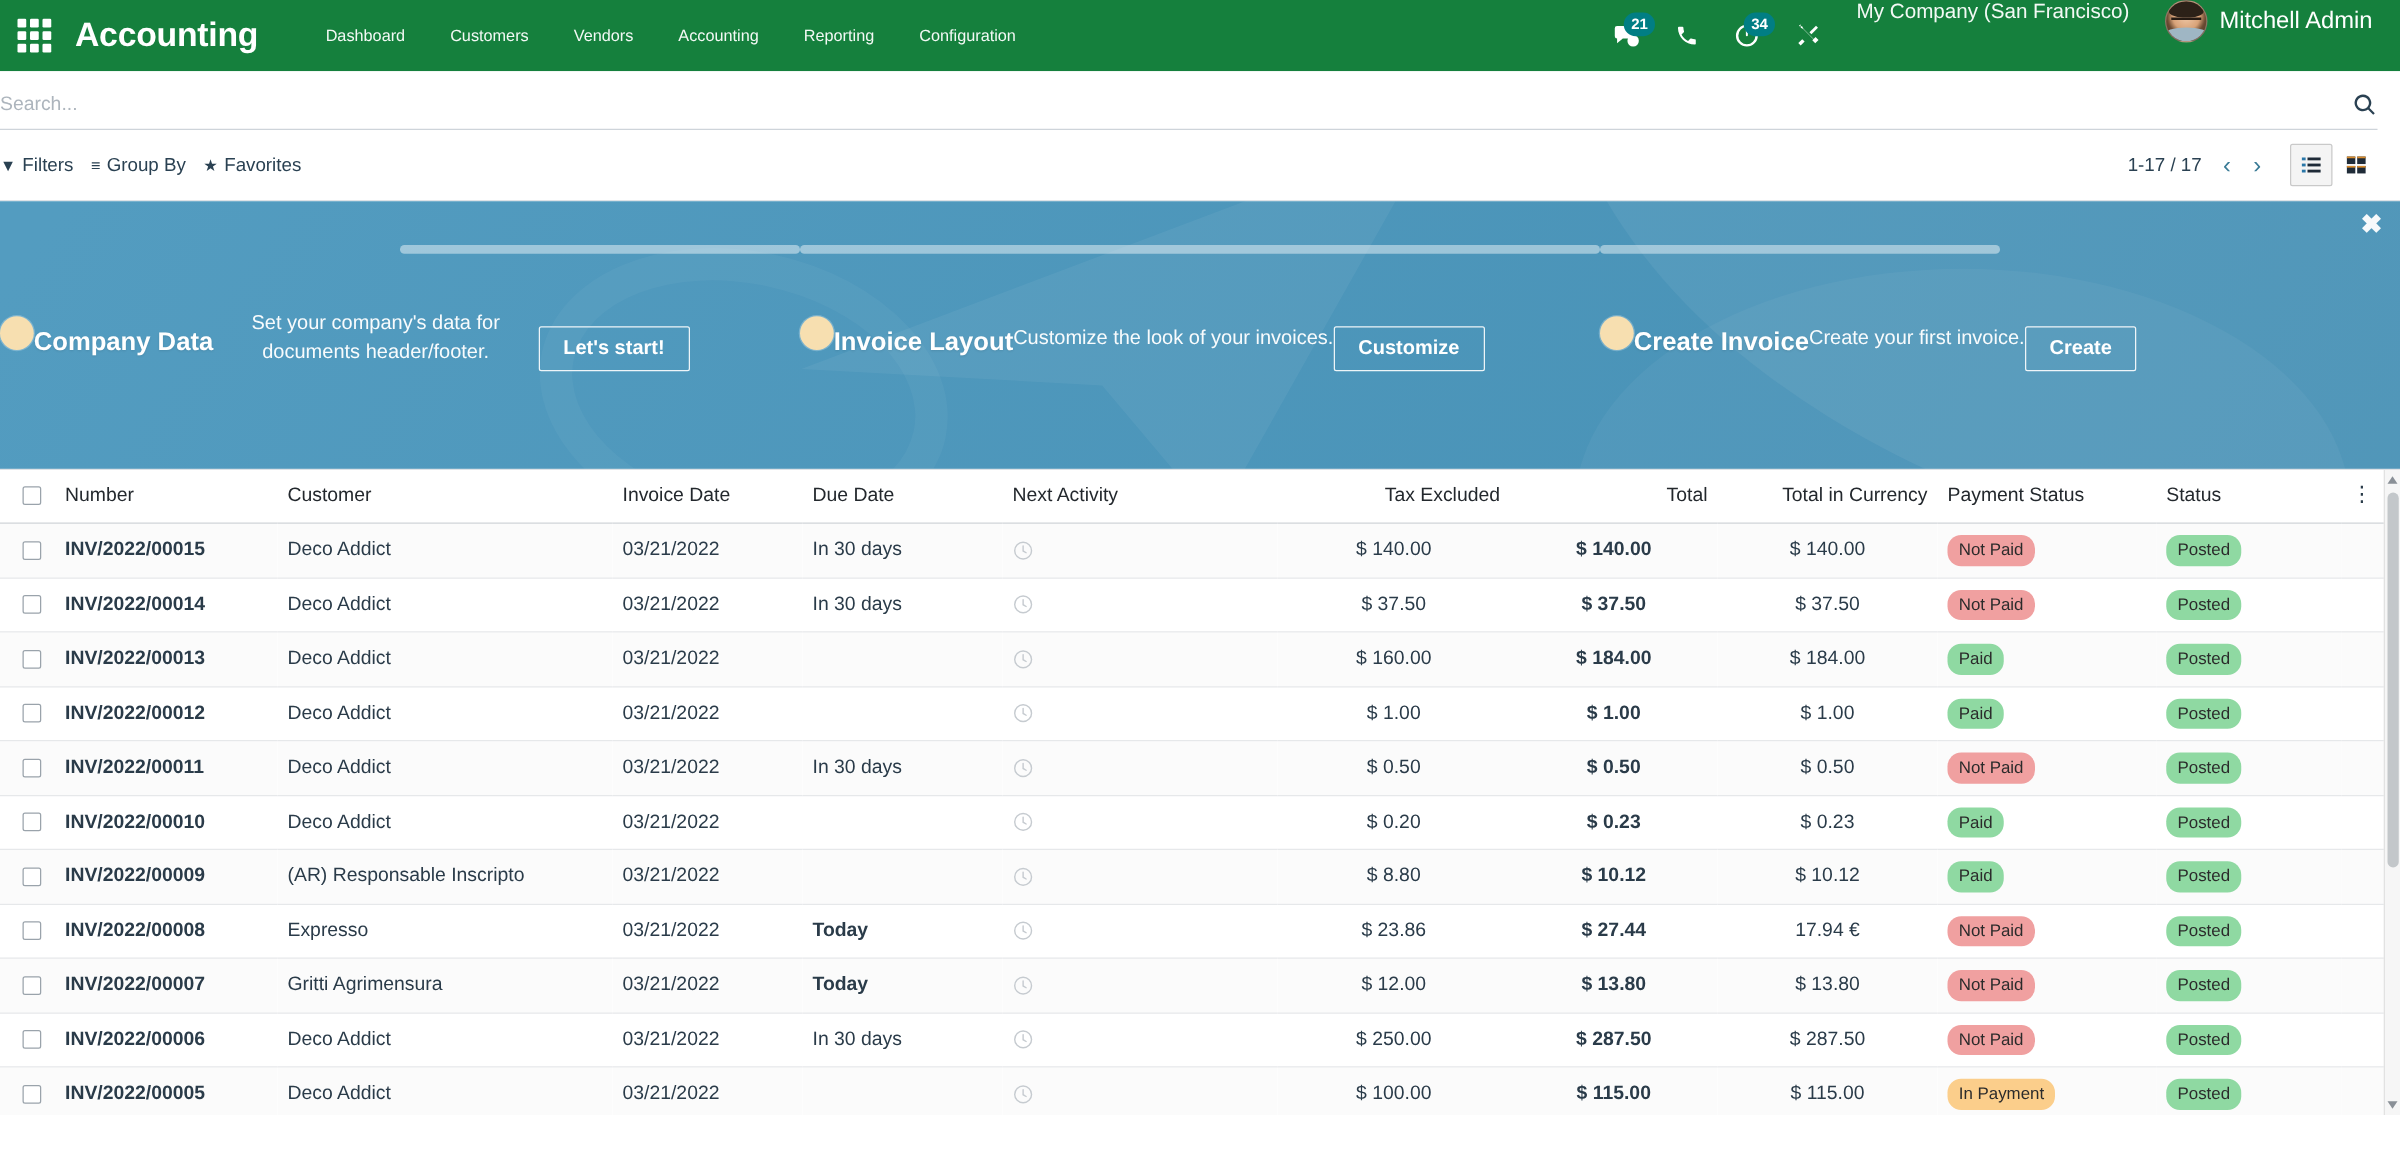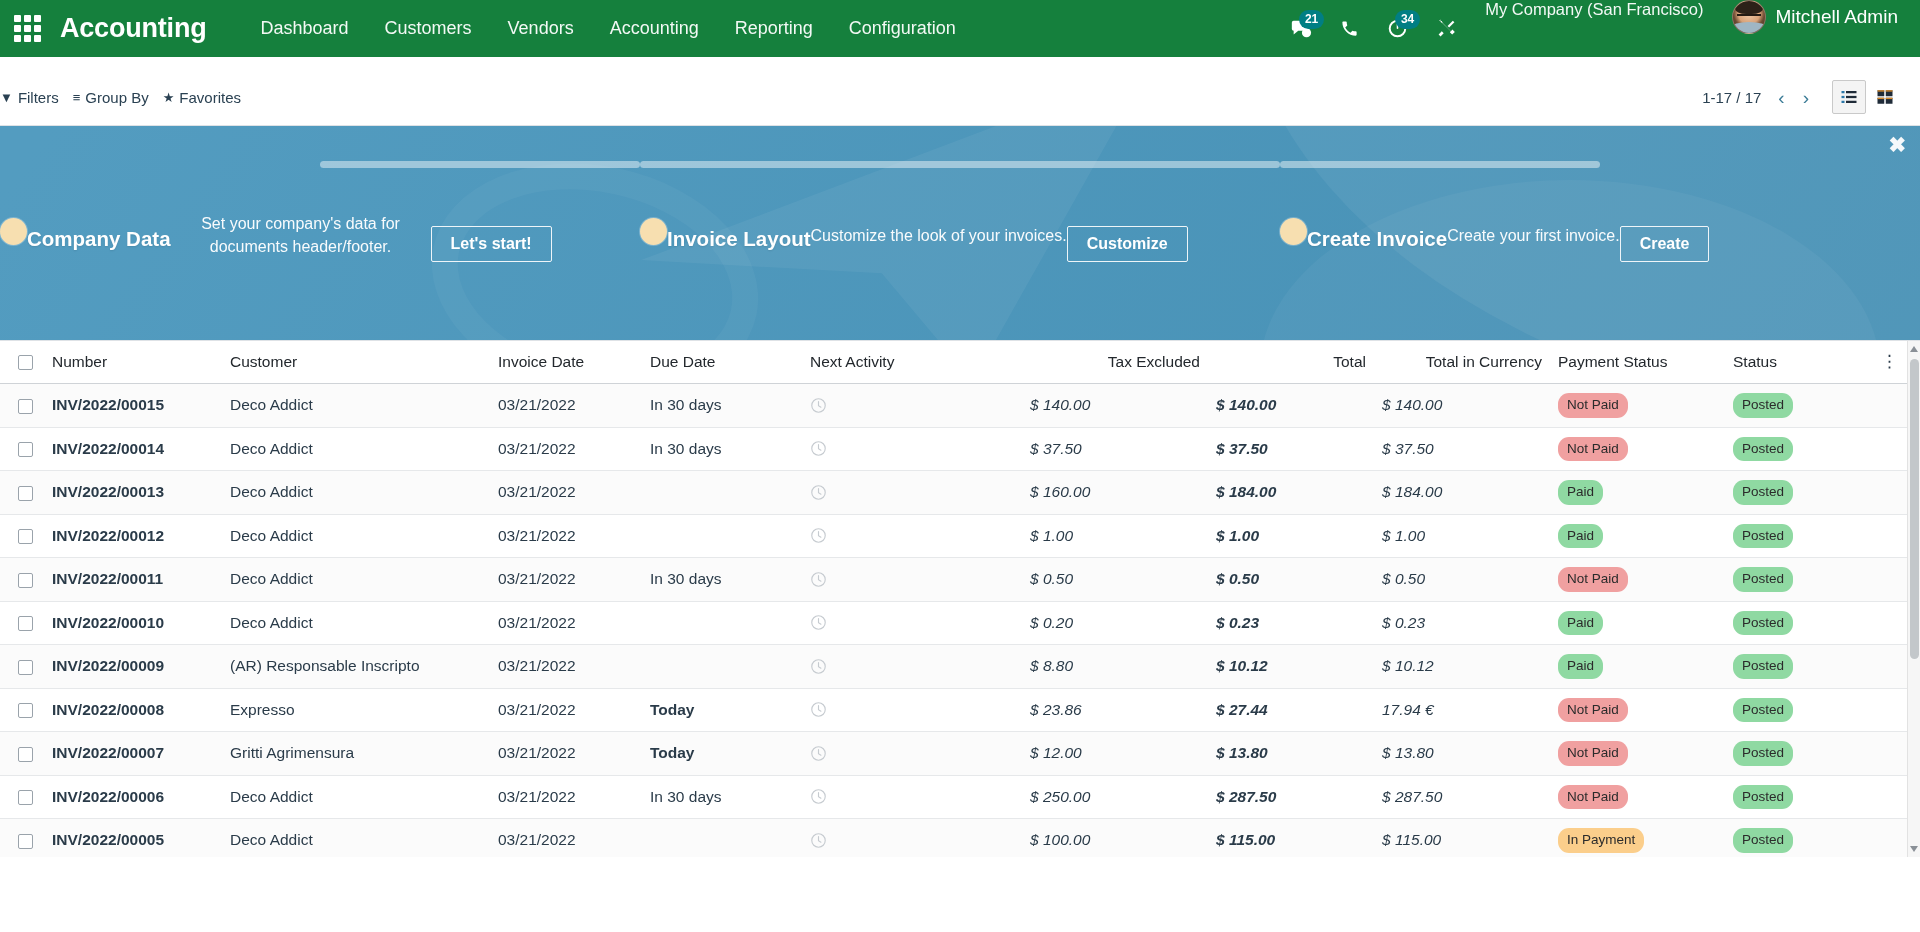--- a/index.html
+++ b/index.html
@@ -38,21 +38,21 @@
     font-weight: 700;
     margin-left: 16px;
     margin-right: 36px;
     letter-spacing: -0.2px;
     white-space: nowrap;
     cursor: pointer;
   }
   .menus { display: flex; align-items: center; height: 100%; }
   .menus .menu-item {
     padding: 16px 18px;
-    font-size: 18px;
+    font-size: 13px;
     height: 100%;
     display: flex; align-items: center;
     color: rgba(255,255,255,0.95);
     cursor: pointer;
     white-space: nowrap;
   }
   .nav-right {
     margin-left: auto;
     display: flex;
     align-items: flex-start;
@@ -340,21 +340,21 @@
     font-size: 15.5px;
     color: #2a3b49;
     padding: 9px 8px;
     border-bottom: 1px solid #e6e8ea;
     white-space: nowrap;
     overflow: hidden;
     text-overflow: ellipsis;
   }
   table.list tbody tr:nth-child(odd) { background: #fbfbfb; }
   table.list tbody tr:nth-child(even) { background: #ffffff; }
-  td.num { text-align: left; font-style: italic; }
+  td.num { text-align: center; }
   td.inv-number { font-weight: 700; color: #2a3b49; }
   td.total { font-weight: 700; }
   td.due-today { color: #a85f17; font-weight: 700; }
   .cb {
     width: 15px; height: 15px;
     border: 1px solid #9aa3ab;
     border-radius: 2px;
     background: #fff;
     display: inline-block;
     vertical-align: middle;
@@ -471,20 +471,26 @@
       </div>
       <span class="user-name">Mitchell Admin</span>
     </div>
   </div>
 </div>
 
 <div class="control-panel">
   <div class="cp-row">
 
     <div class="cp-right">
+      <div class="searchbar">
+        <input type="text" placeholder="Search..." style="">
+        <svg class="search-ico" width="20" height="20" viewBox="0 0 24 24">
+          <path d="M10 2a8 8 0 1 0 4.9 14.3l5 5 1.5-1.5-5-5A8 8 0 0 0 10 2zm0 2.2a5.8 5.8 0 1 1 0 11.6 5.8 5.8 0 0 1 0-11.6z"></path>
+        </svg>
+      </div>
       <div class="filter-row">
         <button class="filter-btn">
           <span class="gl">▼</span>
           <span>Filters</span>
         </button>
         <button class="filter-btn">
           <span class="gl">≡</span>
           <span>Group By</span>
         </button>
         <button class="filter-btn">

